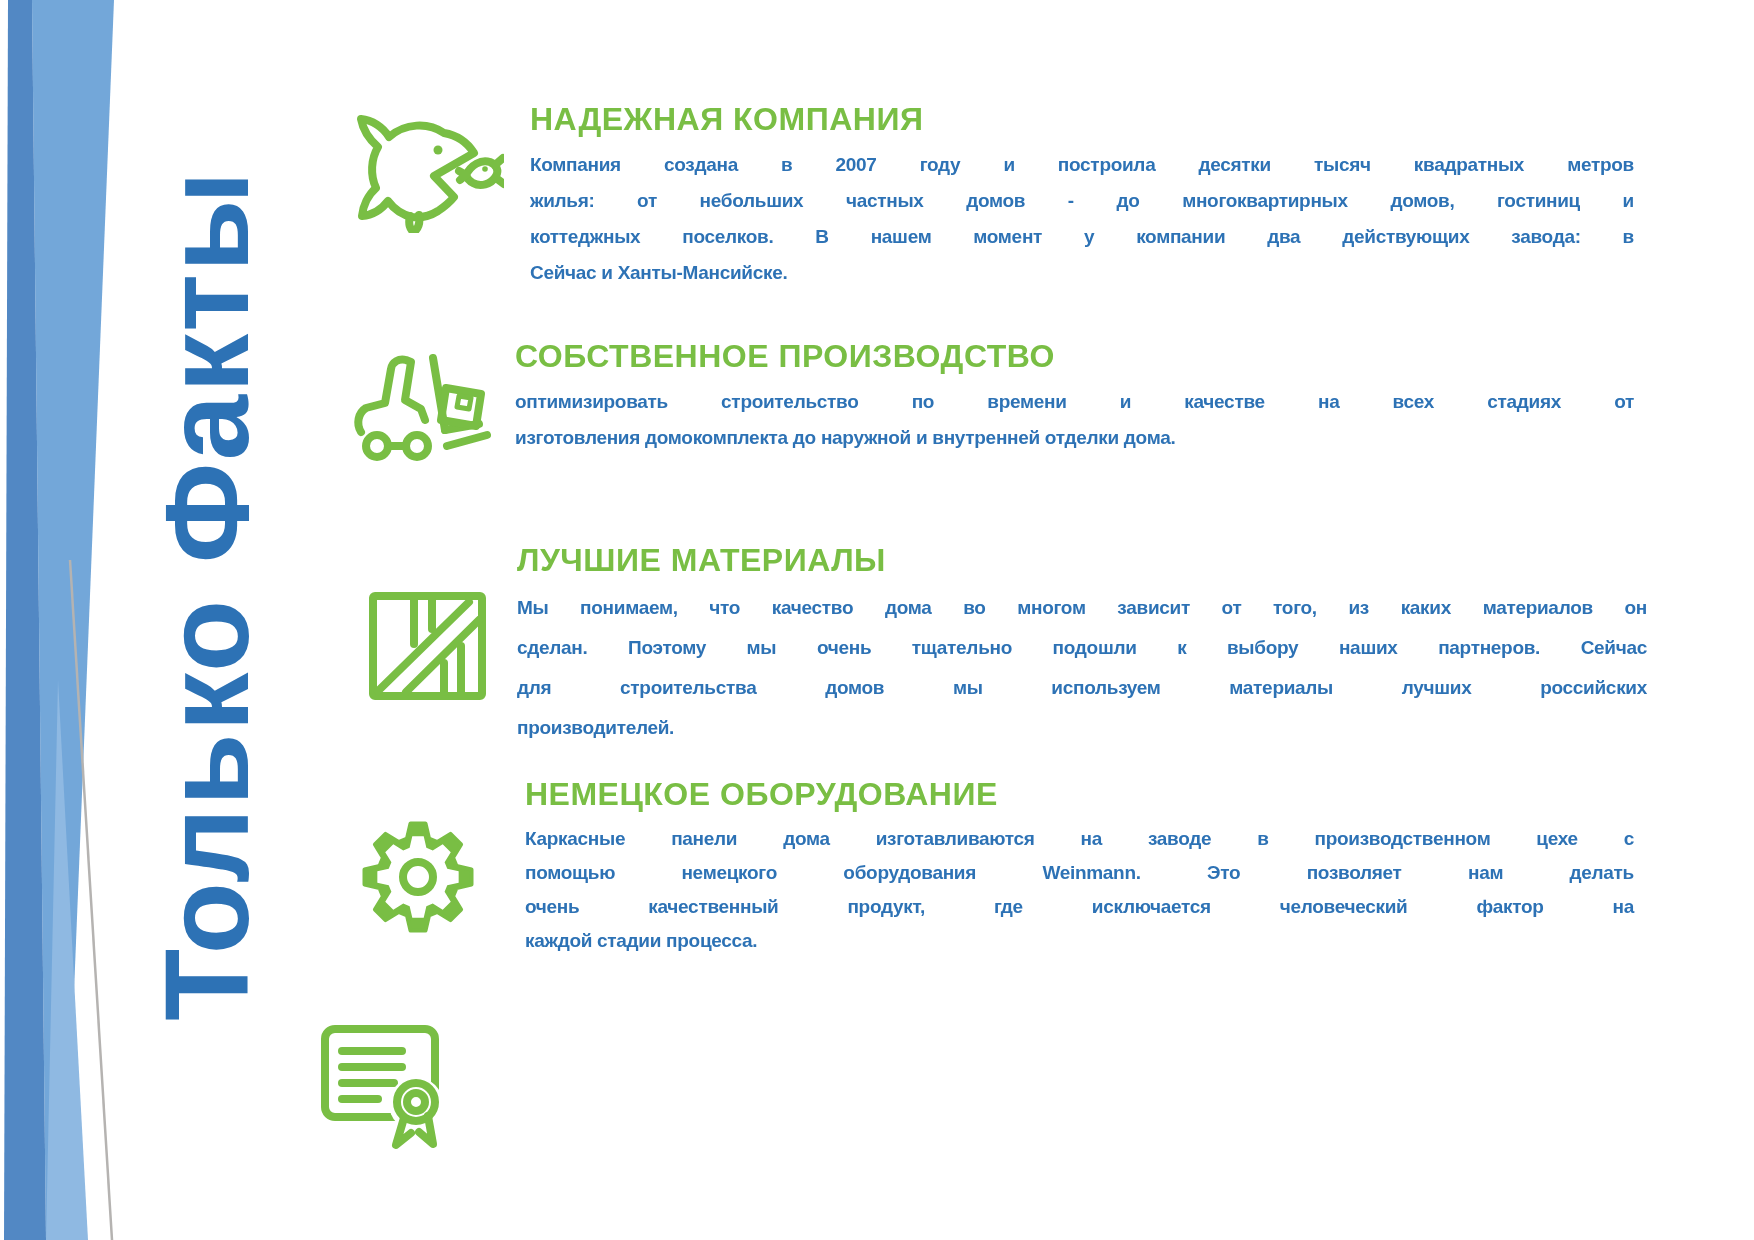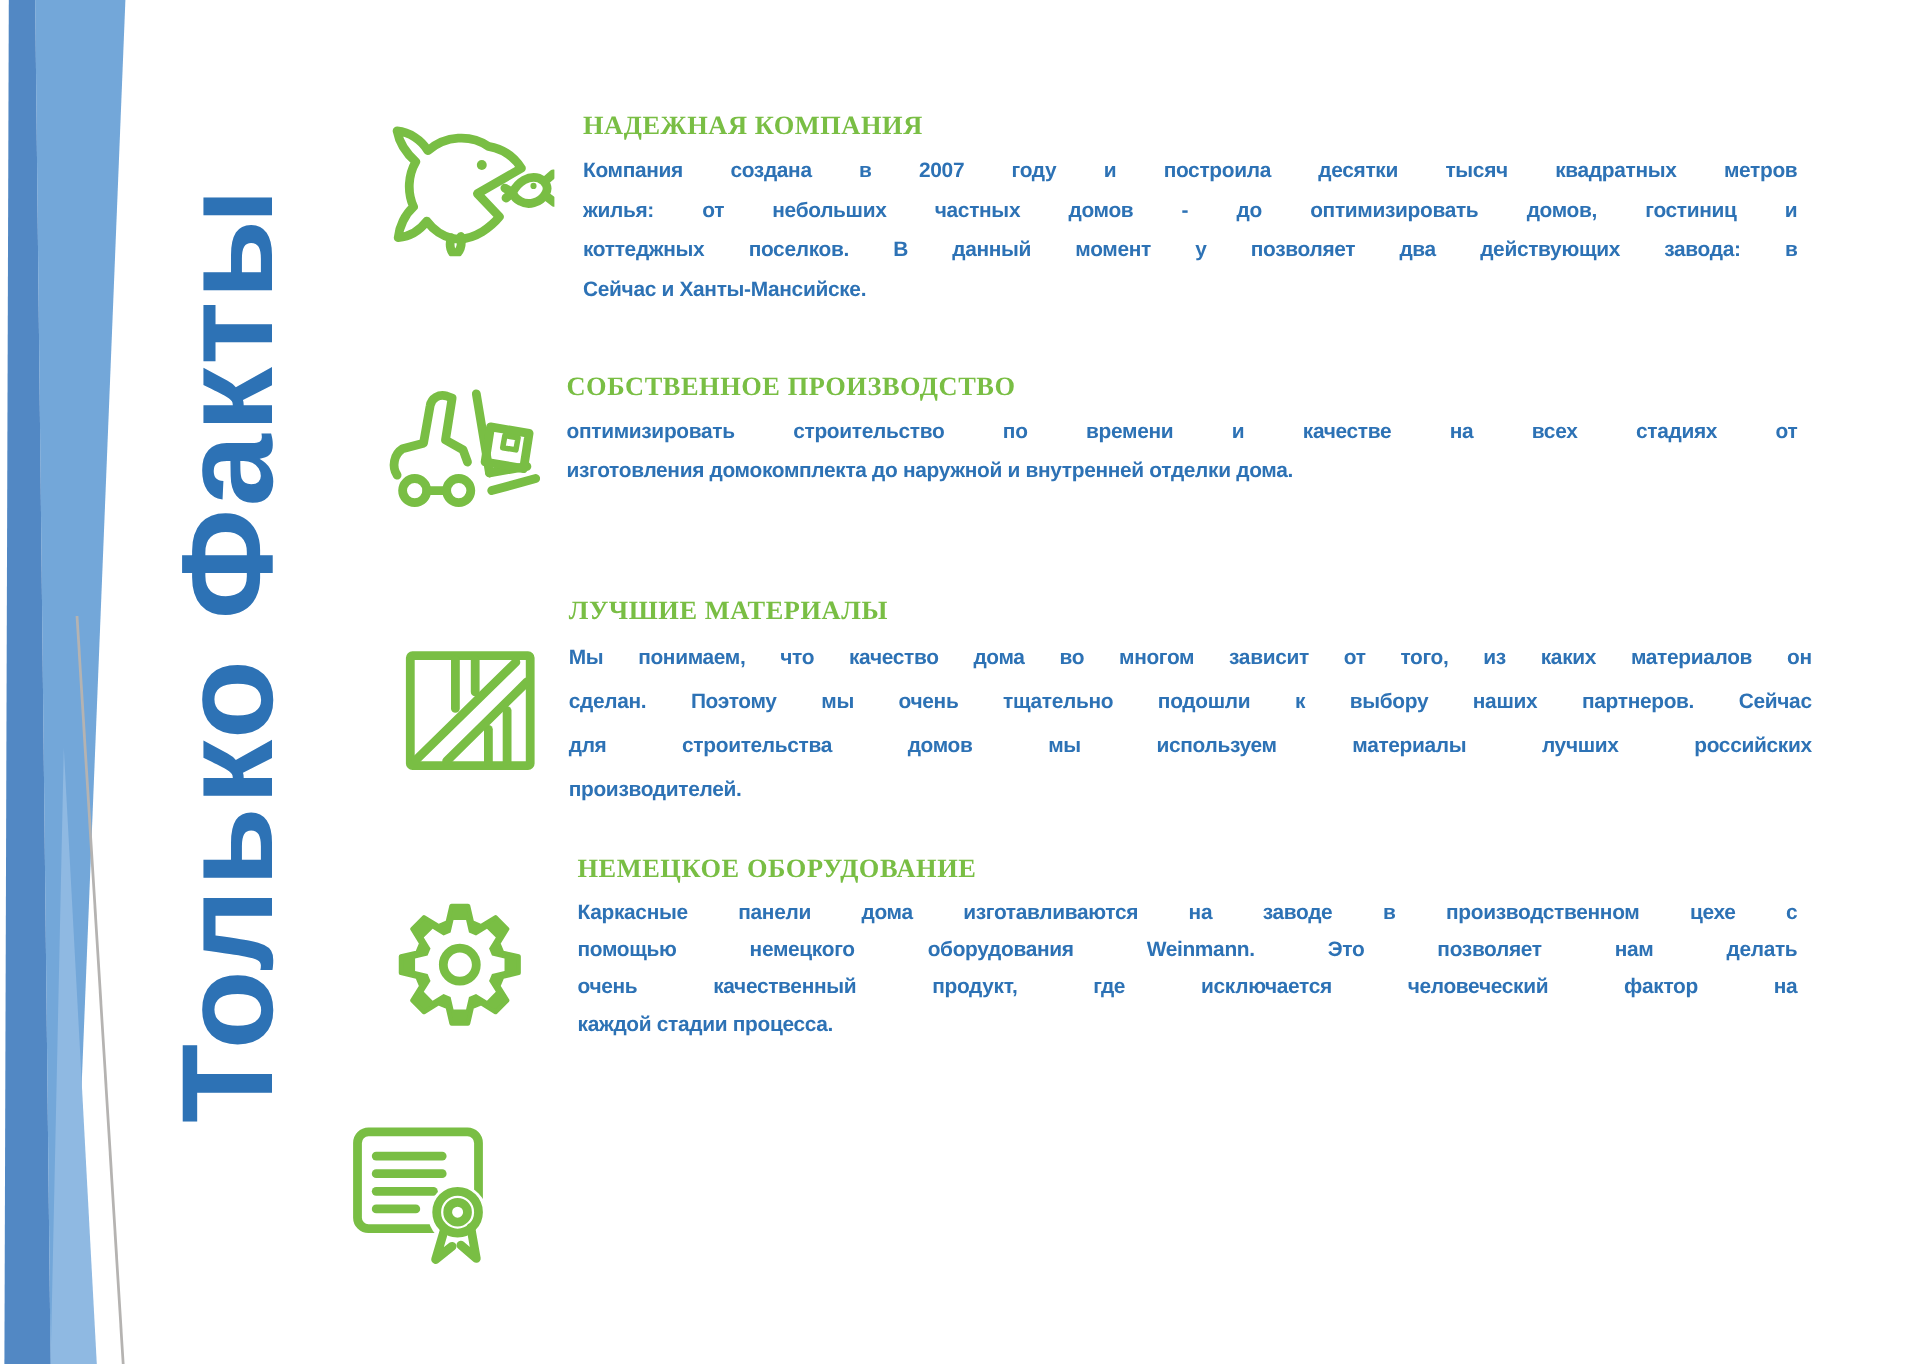--- a/index.html
+++ b/index.html
@@ -29,27 +29,26 @@
     transform:translate(-50%,-50%) rotate(-90deg);
     white-space:nowrap;
     font-size:118px;
     font-weight:700;
     letter-spacing:2px;
     color:var(--blue);
   }
 
   .section { position:absolute; }
   .section h2 {
-    font-size:24px;
+    font-size:32px;
     line-height:1.1;
     font-weight:700;
     letter-spacing:.5px;
     color:var(--green);
     margin-bottom:10px;
-    font-family:Liberation Serif, serif;
   }
   .body-text { font-weight:700; font-size:19px; letter-spacing:-.3px; color:var(--blue); }
   .lh36 .line { line-height:36px; }
   .lh34 .line { line-height:34px; }
   .lh40 .line { line-height:40px; }
   .line { text-align:justify; text-align-last:justify; }
   .line.last { text-align-last:left; }
 
   .icon { position:absolute; color:var(--green); }
   .icon svg { display:block; }
@@ -131,22 +130,22 @@
       <path class="s" d="M110 98 L115 126 L101 114"></path>
       <circle class="s" cx="98" cy="84" r="19"></circle>
       <circle class="s" cx="98" cy="84" r="9"></circle>
     </svg>
   </div>
 
   <div class="section" style="left:530px; top:102px; width:1104px;">
     <h2>НАДЕЖНАЯ КОМПАНИЯ</h2>
     <div class="body-text lh36">
         <div class="line">Компания создана в 2007 году и построила десятки тысяч квадратных метров</div>
-        <div class="line">жилья: от небольших частных домов - до оптимизировать домов, гостиниц и</div>
-        <div class="line">коттеджных поселков. В данный момент у позволяет два действующих завода: в</div>
+        <div class="line">жилья: от небольших частных домов - до многоквартирных домов, гостиниц и</div>
+        <div class="line">коттеджных поселков. В нашем момент у компании два действующих завода: в</div>
         <div class="line last">Сейчас и Ханты-Мансийске.</div>
       </div>
   </div>
 
   <div class="section" style="left:515px; top:339px; width:1119px;">
     <h2>СОБСТВЕННОЕ ПРОИЗВОДСТВО</h2>
     <div class="body-text lh36">
         <div class="line">оптимизировать строительство по времени и качестве на всех стадиях от</div>
         <div class="line last">изготовления домокомплекта до наружной и внутренней отделки дома.</div>
       </div>

